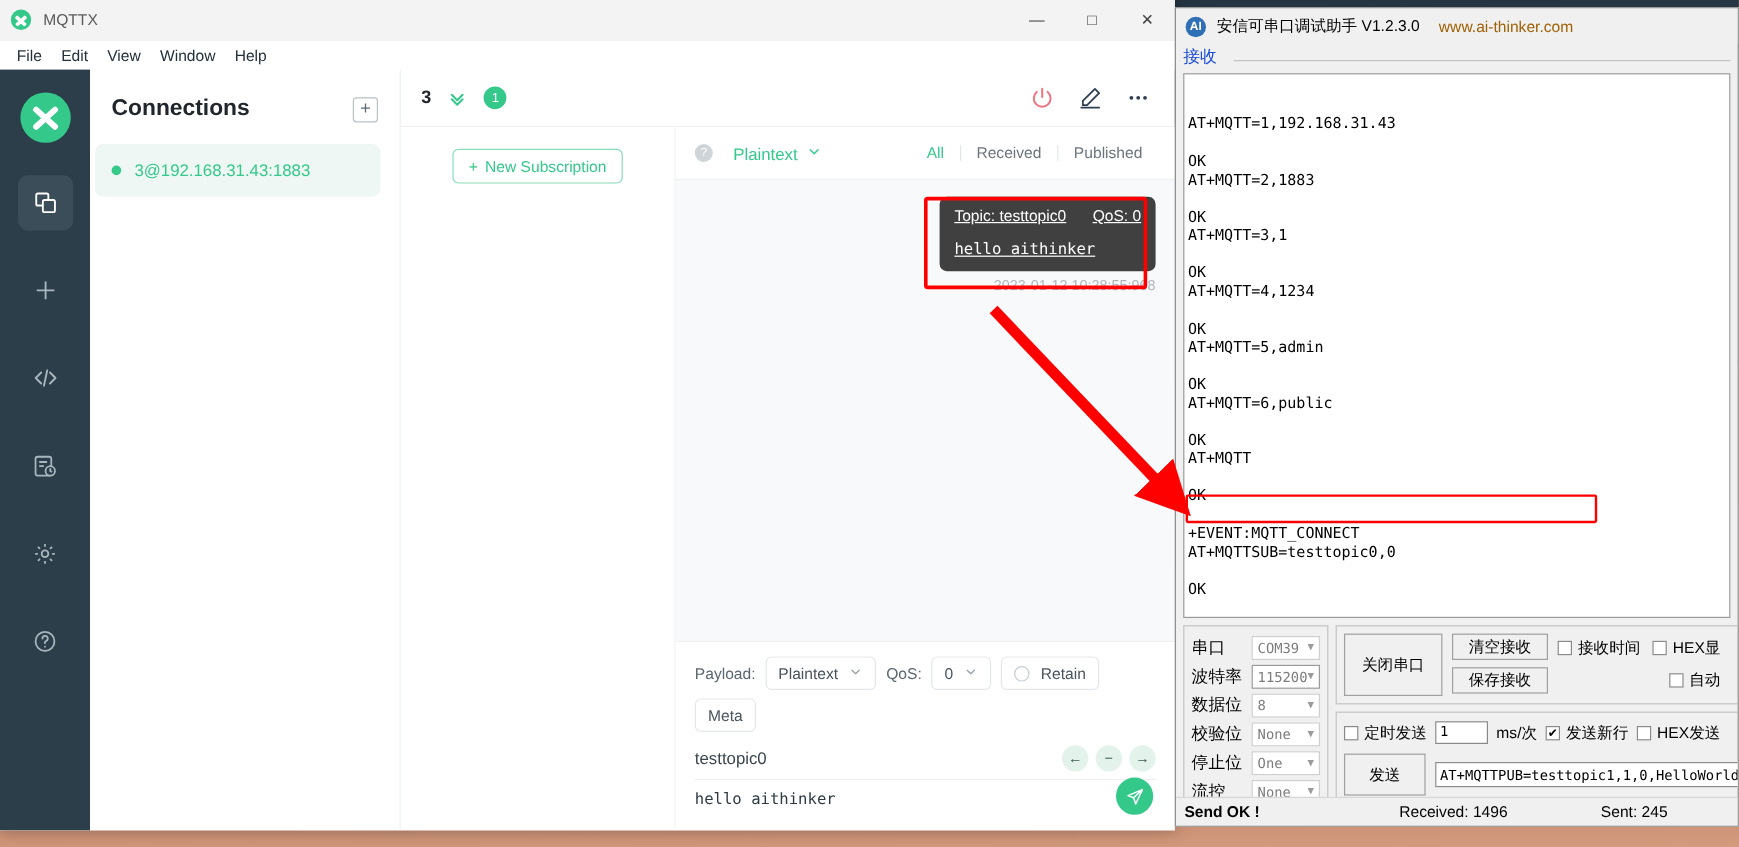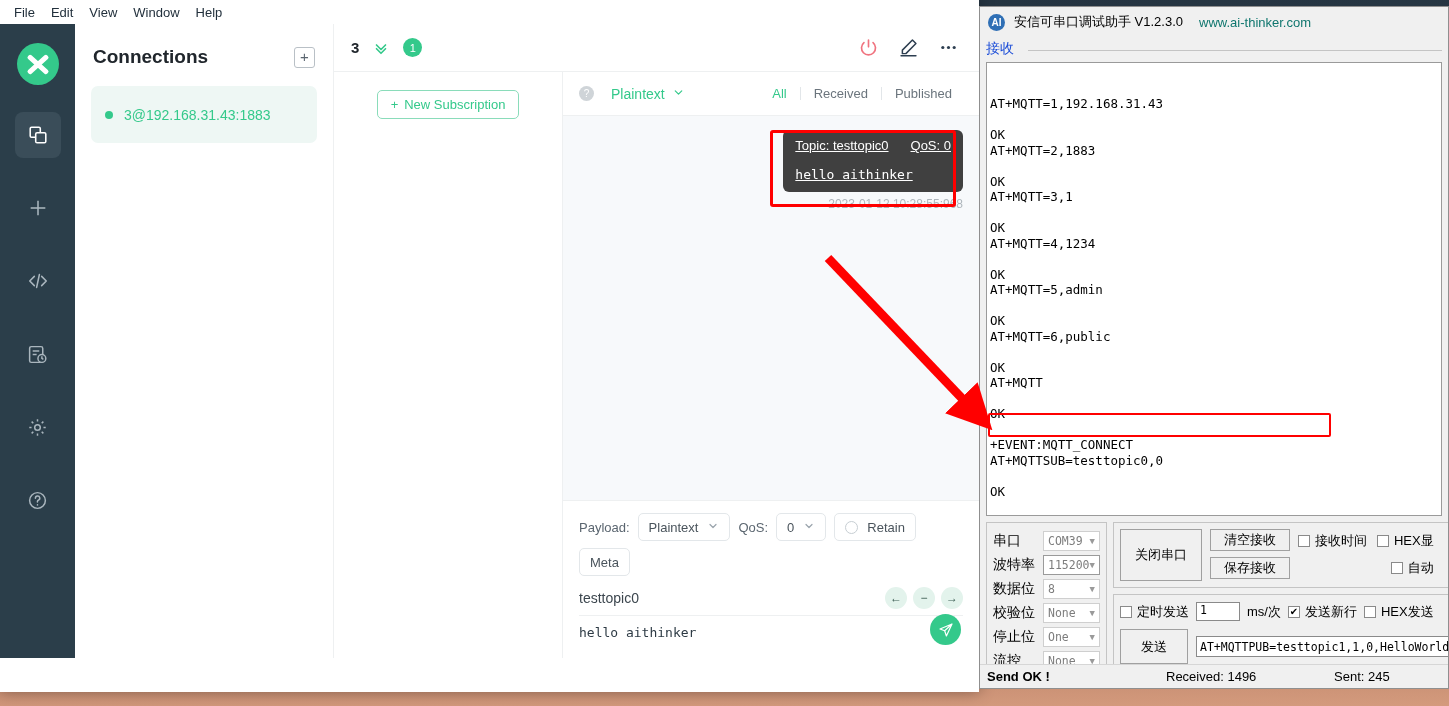--- a/index.html
+++ b/index.html
@@ -82,22 +82,22 @@
   }
   .conns-head {
     display: flex; align-items: center; padding: 22px 18px 0 18px;
   }
   .conns-title { font-size: 19px; font-weight: bold; color: #20262c; }
   .add-conn {
     margin-left: auto; width: 21px; height: 21px; border: 1px solid #b9c0c6;
     border-radius: 3px; color: #5b6670; font-size: 15px; line-height: 18px; text-align: center;
   }
   .conn-item {
-    margin: 18px 16px 0 16px; background: #eef7f4; border-radius: 7px;
-    height: 57px; display: flex; align-items: center; padding: 0 14px;
+    margin: 18px 16px 0 4px; background: #eef7f4; border-radius: 7px;
+    height: 44px; display: flex; align-items: center; padding: 0 14px;
   }
   .conn-dot { width: 8px; height: 8px; border-radius: 50%; background: #34c98b; flex: none; }
   .conn-label { margin-left: 11px; font-size: 14px; color: #34c98b; }
 
   
   .main { flex: 1; display: flex; flex-direction: column; min-width: 0; }
   .main-head {
     height: 48px; display: flex; align-items: center; padding: 0 20px 0 17px;
     border-bottom: 1px solid #eef0f1;
   }
@@ -189,21 +189,21 @@
     position: absolute; left: 979px; top: 6px; width: 470px; height: 683px;
     background: #f0f0f0; border: 1px solid #8f8f8f; overflow: hidden;
     font-family: "Liberation Sans", sans-serif;
   }
   .ser-title { height: 30px; display: flex; align-items: center; padding-left: 8px; background: #f0f0f0; }
   .ser-ico {
     width: 17px; height: 17px; border-radius: 50%; background: #2f6fb5; color: #fff;
     font-size: 10px; display: flex; align-items: center; justify-content: center; flex: none; font-weight: bold;
   }
   .ser-title-txt { margin-left: 9px; font-size: 13px; color: #000; }
-  .ser-title-url { margin-left: 16px; font-size: 13px; color: #0f766e; }
+  .ser-title-url { margin-left: 16px; font-size: 13px; color: #a16207; }
 
   .group-recv { margin: 2px 6px 0 6px; position: relative; }
   .group-recv > .legend { font-size: 14px; color: #1d4ed8; background: #f0f0f0; padding-right: 5px; }
   .legend-line { position: absolute; left: 42px; right: 0; top: 11px; height: 1px; background: #c4c4c4; }
   .term {
     margin-top: 4px; height: 454px; background: #fff; border: 1px solid #9a9a9a;
     font-family: "DejaVu Sans Mono", monospace; font-size: 12.5px; color: #000;
     padding: 2px 0 0 3px; position: relative; overflow: hidden; line-height: 15.5px;
     white-space: pre;
   }
@@ -261,20 +261,29 @@
   
   #arrow-layer { position: absolute; inset: 0; pointer-events: none; }
 </style>
 </head>
 <body>
 
 <div id="desktop"></div>
 
 <div id="mqttx">
 
+  <div class="titlebar">
+    <div class="app-logo"></div>
+    <div class="app-title">MQTTX</div>
+    <div class="win-btns">
+      <div class="win-btn">—</div>
+      <div class="win-btn">□</div>
+      <div class="win-btn close">✕</div>
+    </div>
+  </div>
 
   <div class="menubar">
     <span>File</span>
     <span>Edit</span>
     <span>View</span>
     <span>Window</span>
     <span>Help</span>
   </div>
 
   <div class="body-row">

